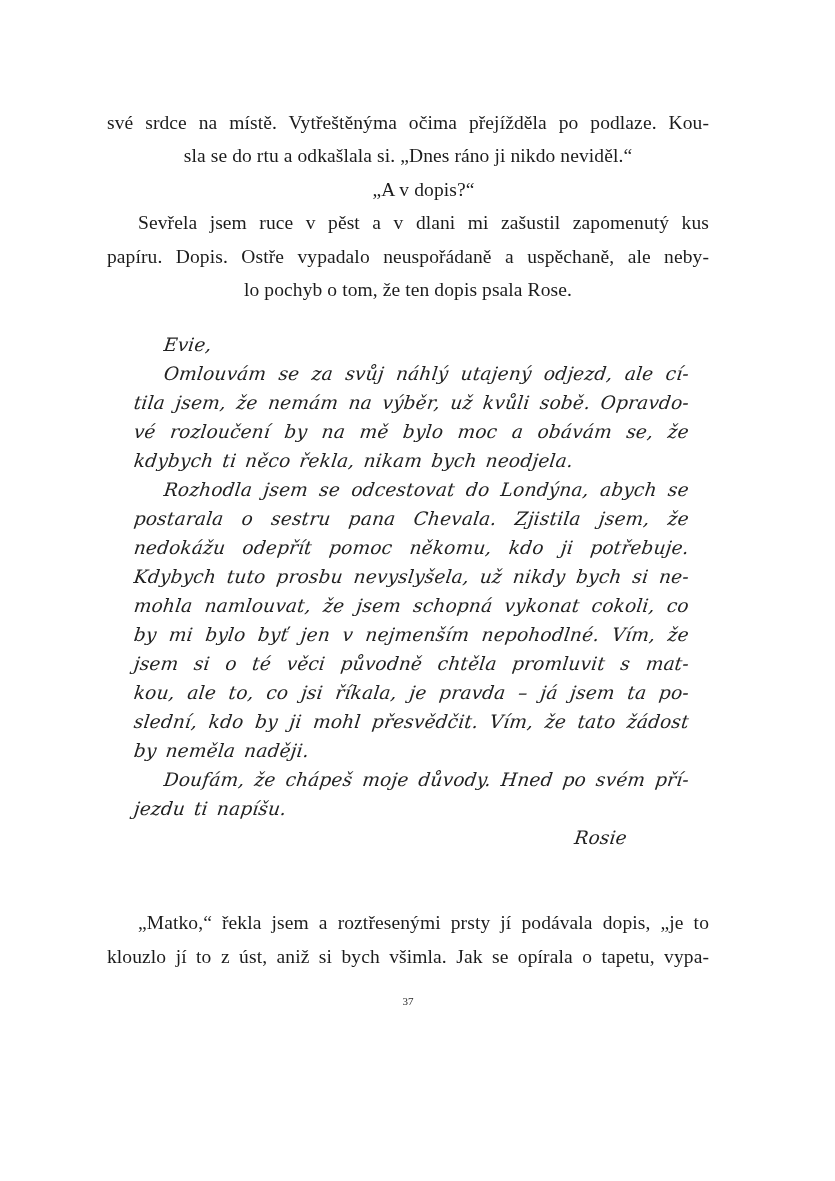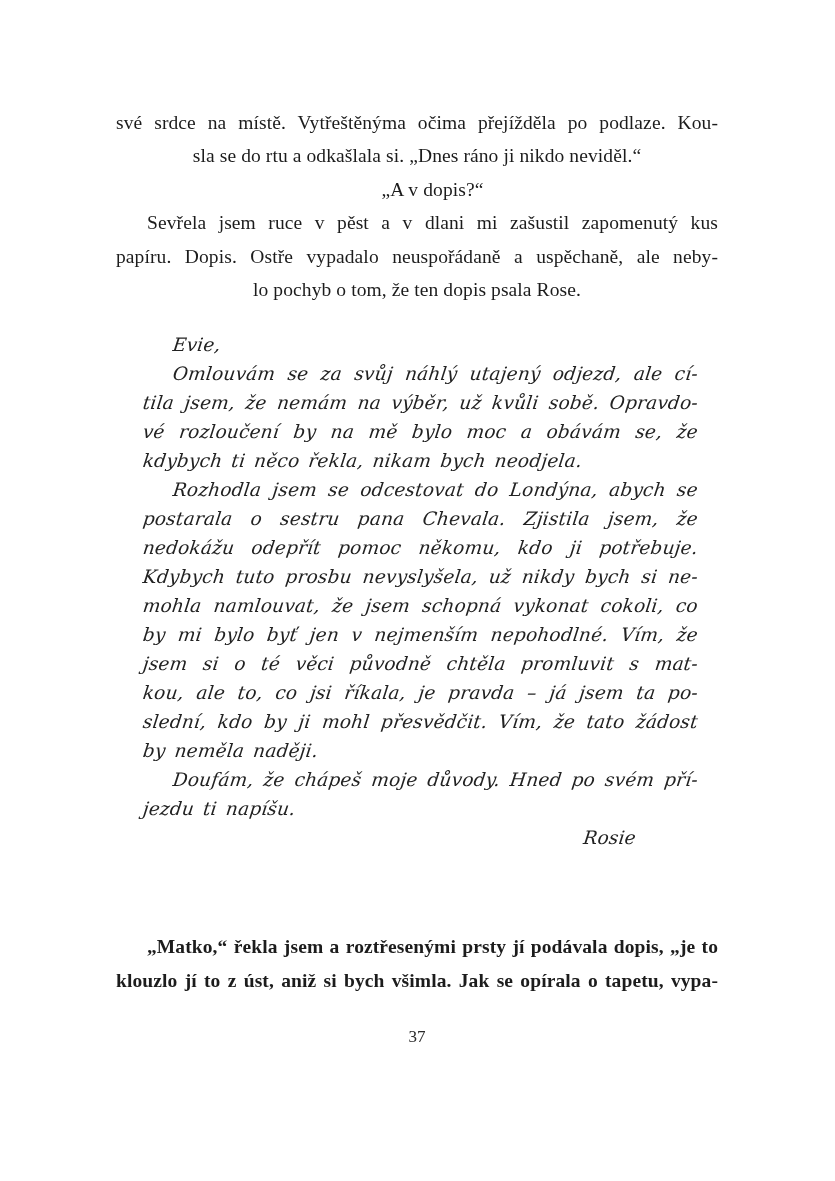--- a/index.html
+++ b/index.html
@@ -11,21 +11,21 @@
     position: relative;
     width: 835px;
     height: 1181px;
     background: #ffffff;
     color: #1a1a1a;
     font-family: "Liberation Serif", serif;
     overflow: hidden;
   }
   .textblock {
     position: absolute;
-    left: 116px;
+    left: 107px;
     top: 106px;
     width: 602px;
   }
   
   .bline {
     font-size: 19.5px;
     line-height: 33.4px;
     letter-spacing: 0.1px;
     text-align: center;
     color: #1c1c1c;
@@ -55,26 +55,26 @@
   .lline.j {
     text-align: justify;
     text-align-last: justify;
   }
   .lline.ind { text-indent: 30px; }
   .lline.sig {
     text-align: right;
     padding-right: 62px;
   }
 
-  .bottomblock { margin-top: 78px; font-weight: bold; }
+  .bottomblock { margin-top: 54px; }
 
   .pagenum {
-    margin-top: 30px;
+    margin-top: 18px;
     text-align: center;
-    font-size: 17px;
+    font-size: 11px;
     line-height: 20px;
     color: #2a2a2a;
   }
 </style>
 </head>
 <body>
 
 <div class="page">
   <div class="textblock">
 

